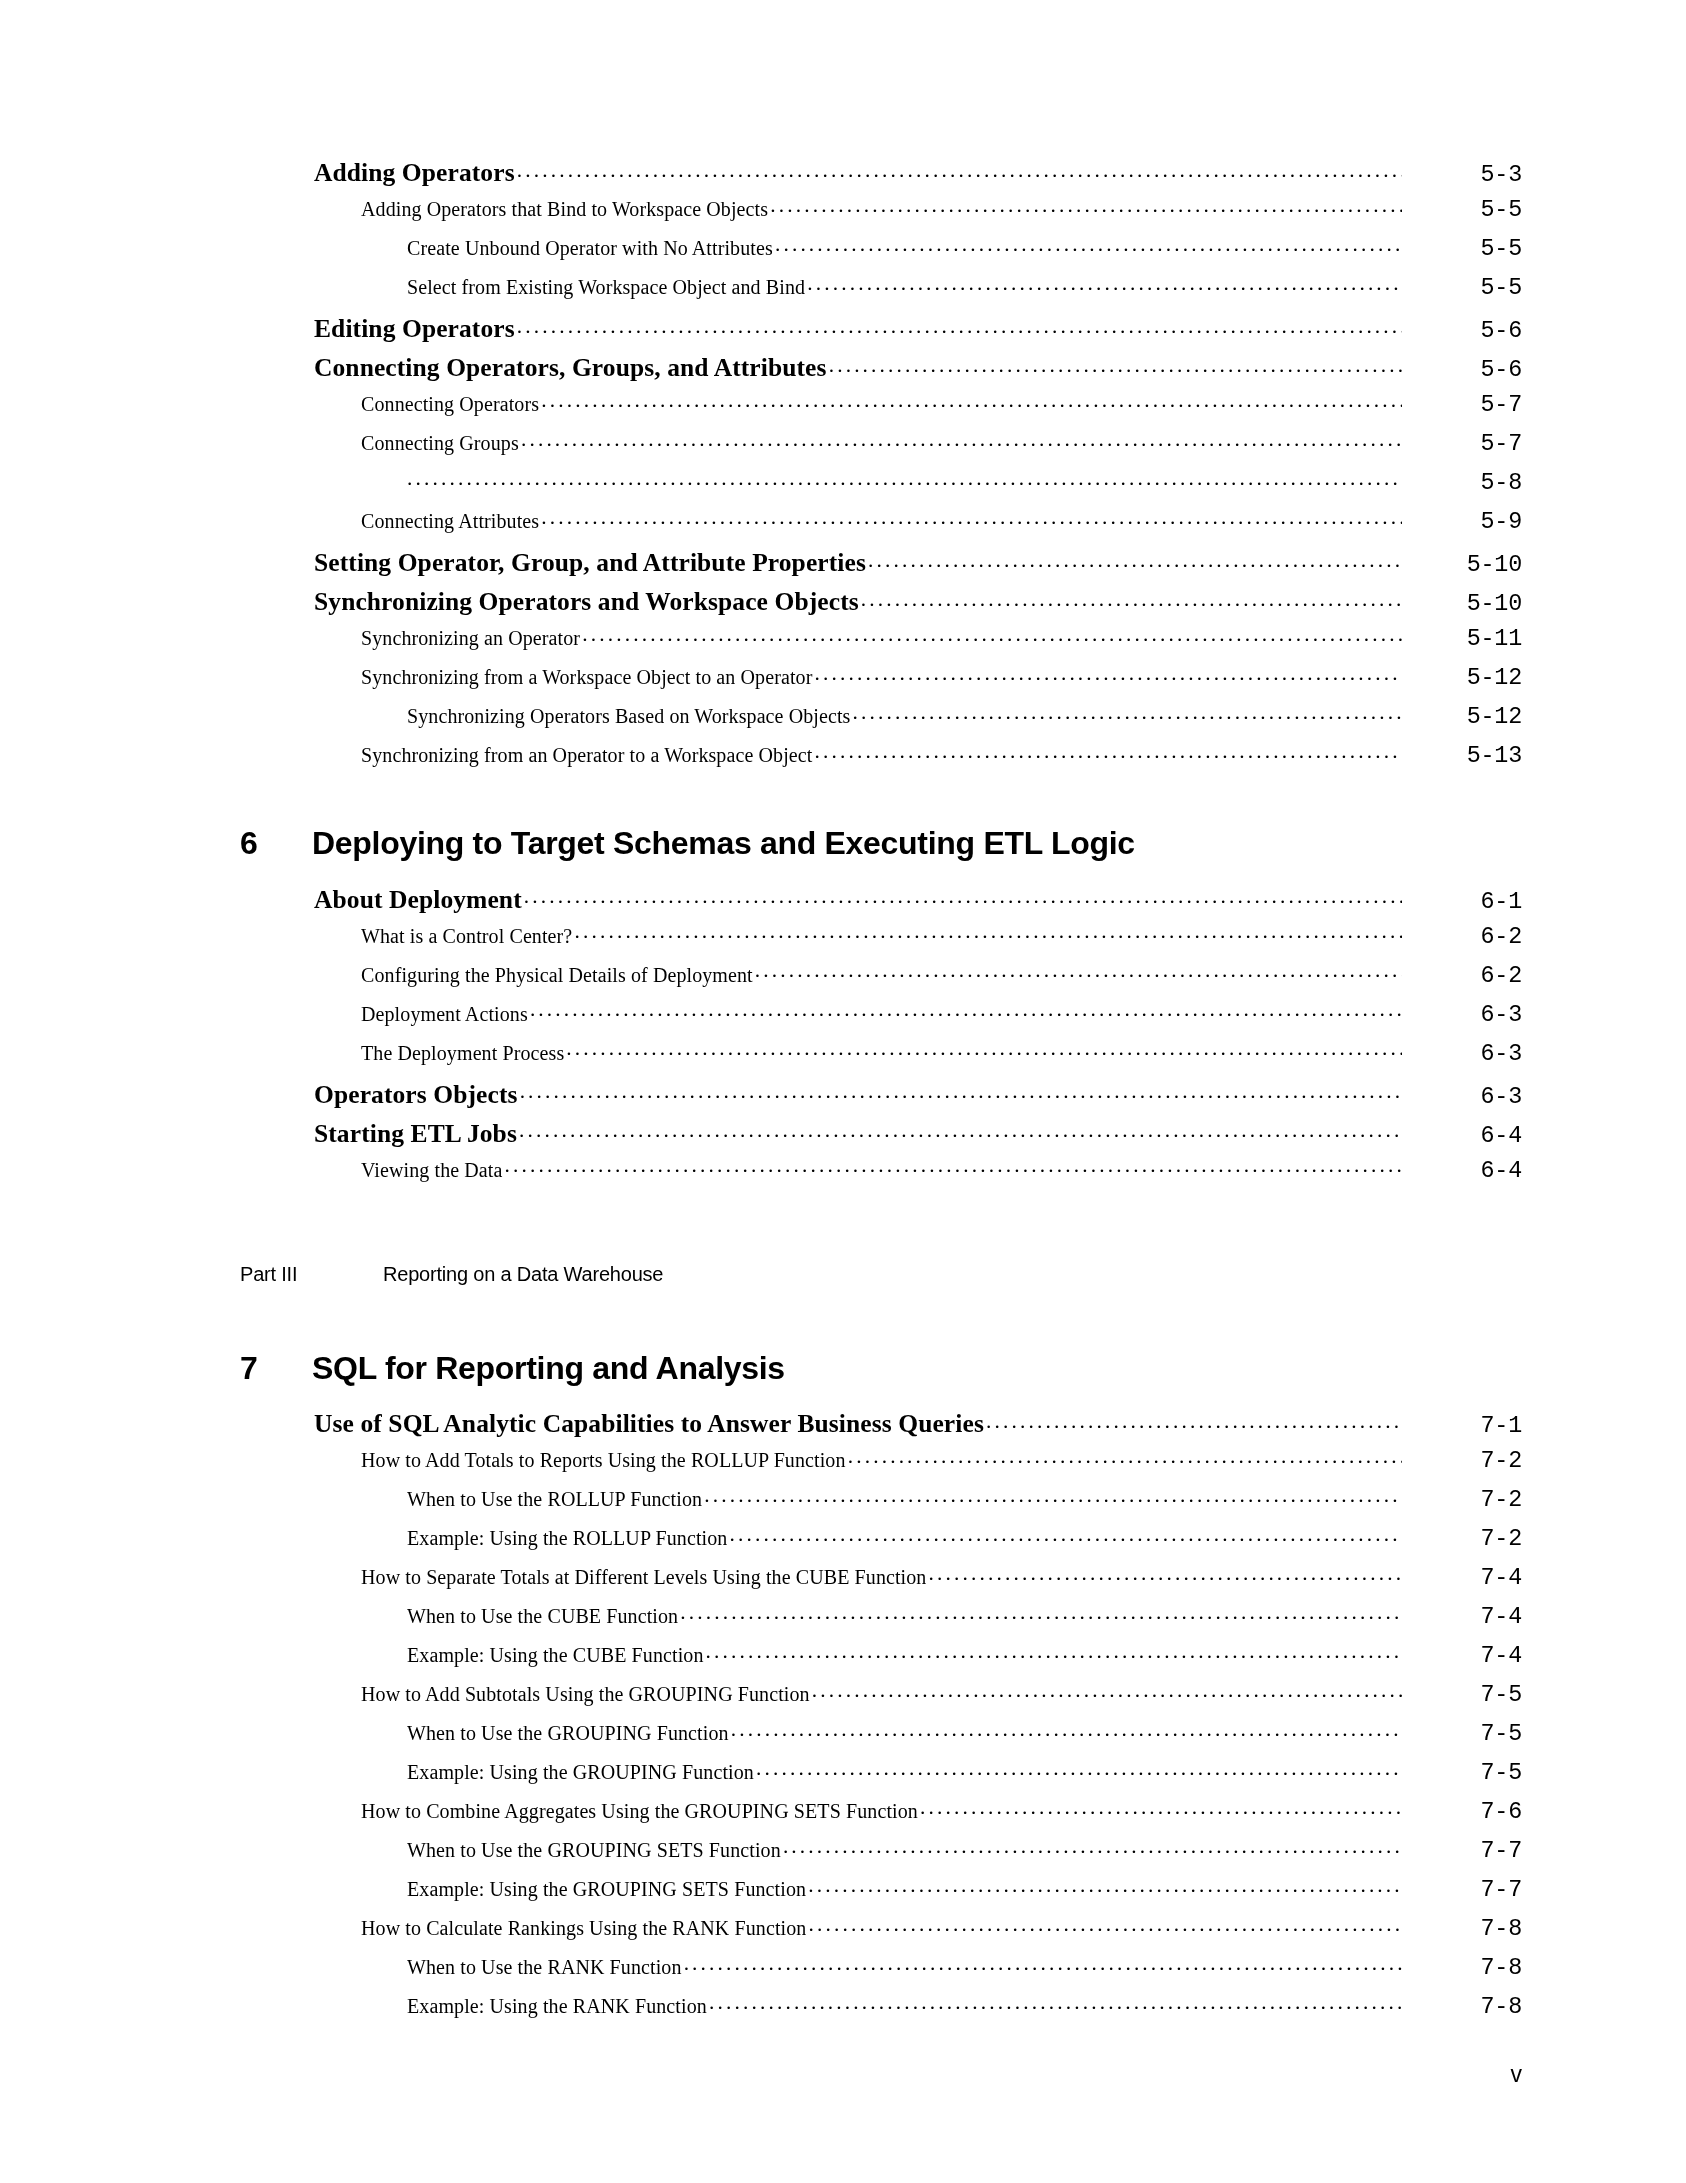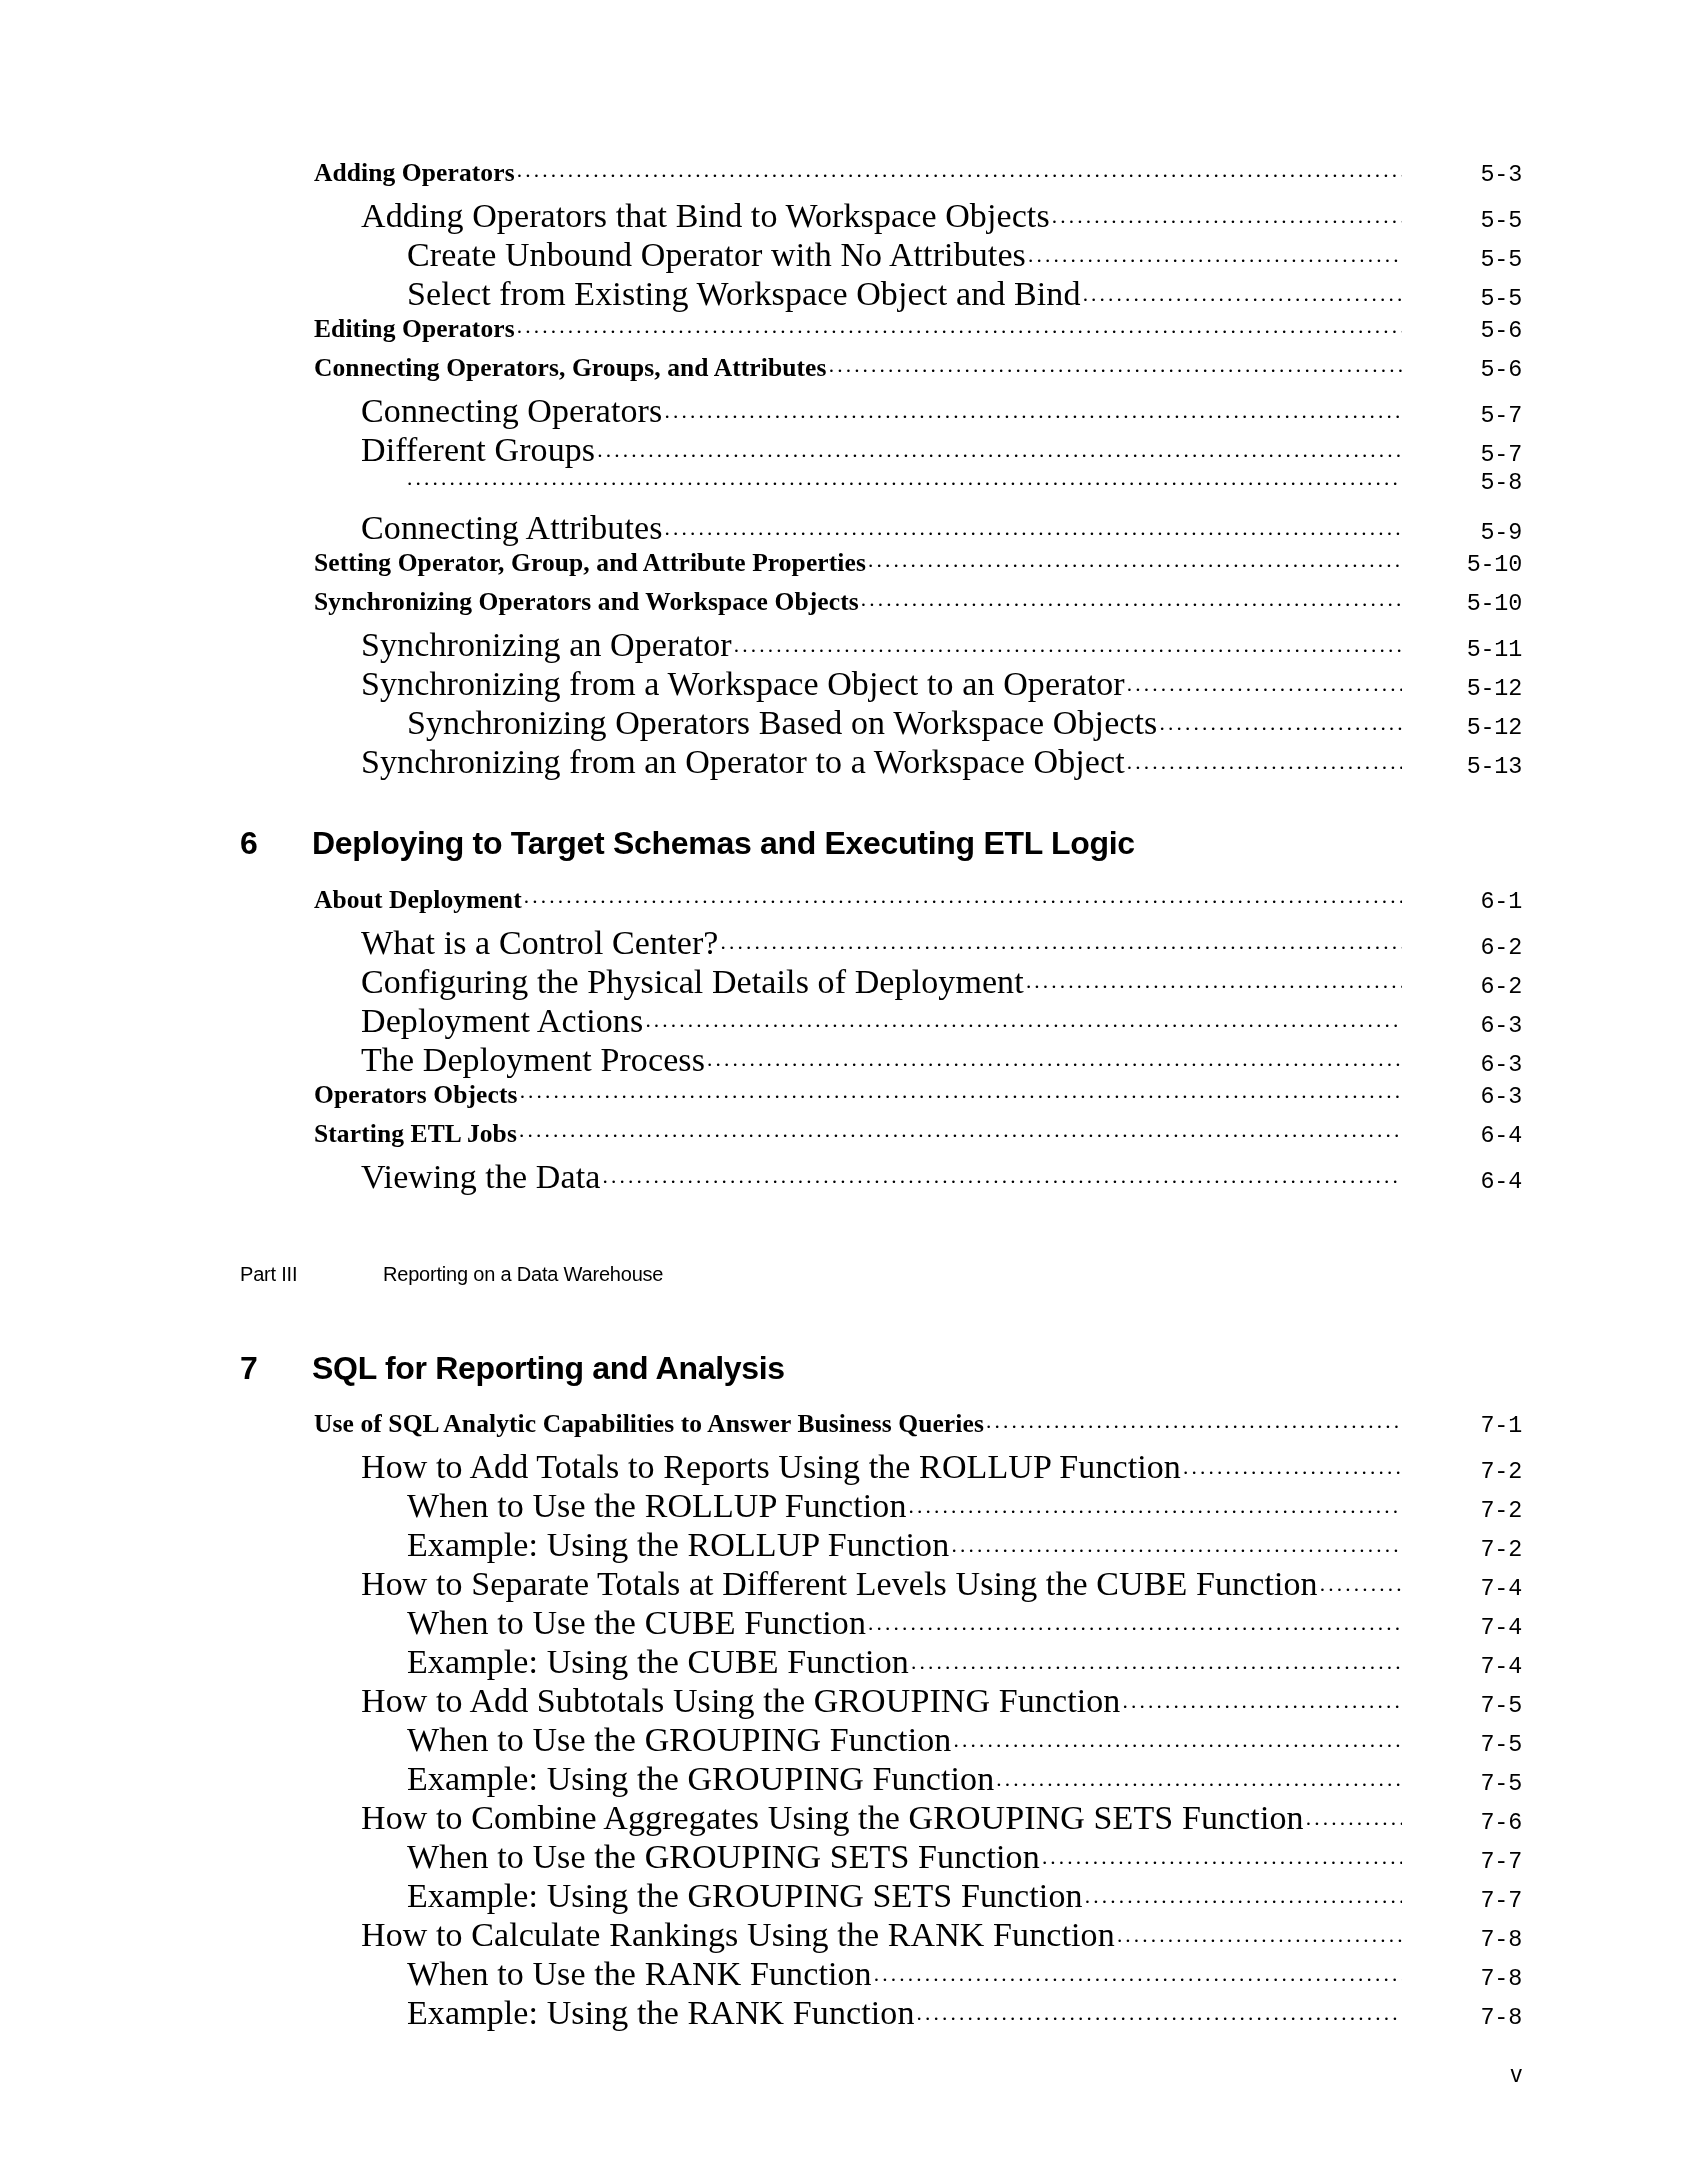--- a/index.html
+++ b/index.html
@@ -29,21 +29,21 @@
   
   .toc-entry {
     position: relative;
     display: flex;
     align-items: baseline;
     height: 39px;
     white-space: nowrap;
   }
   .toc-title {
     flex: 0 0 auto;
-    font-size: 34px;
+    font-size: 20px;
     line-height: 1;
     letter-spacing: 0.1px;
     padding-right: 2.1px;
   }
   .toc-leader {
     flex: 1 1 auto;
     position: relative;
     overflow: hidden;
     height: 1em;
     margin: 0 4.1px 0 0;
@@ -167,21 +167,21 @@
           <span class="toc-title">Connecting Operators, Groups, and Attributes</span>
           <span class="toc-leader"></span>
           <span class="toc-page">5-6</span>
         </div>
         <div class="toc-entry lvl2">
           <span class="toc-title">Connecting Operators</span>
           <span class="toc-leader"></span>
           <span class="toc-page">5-7</span>
         </div>
         <div class="toc-entry lvl2">
-          <span class="toc-title">Different Groups</span>
+          <span class="toc-title">Connecting Groups</span>
           <span class="toc-leader"></span>
           <span class="toc-page">5-7</span>
         </div>
         <div class="toc-entry lvl3">
           <span class="toc-leader"></span>
           <span class="toc-page">5-8</span>
         </div>
         <div class="toc-entry lvl2">
           <span class="toc-title">Connecting Attributes</span>
           <span class="toc-leader"></span>

